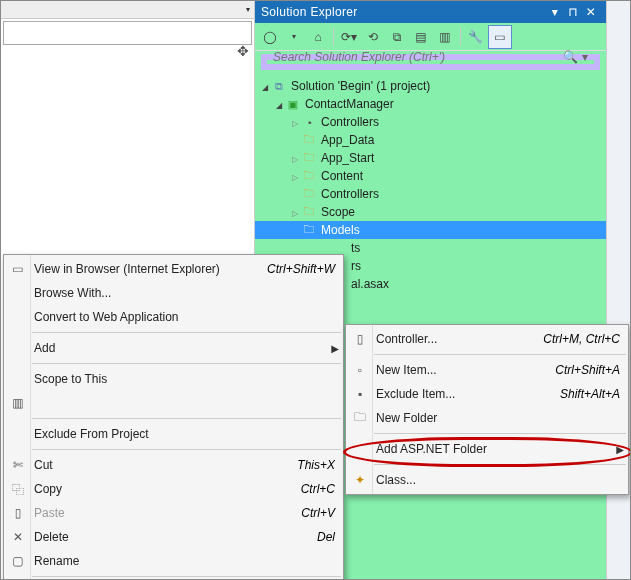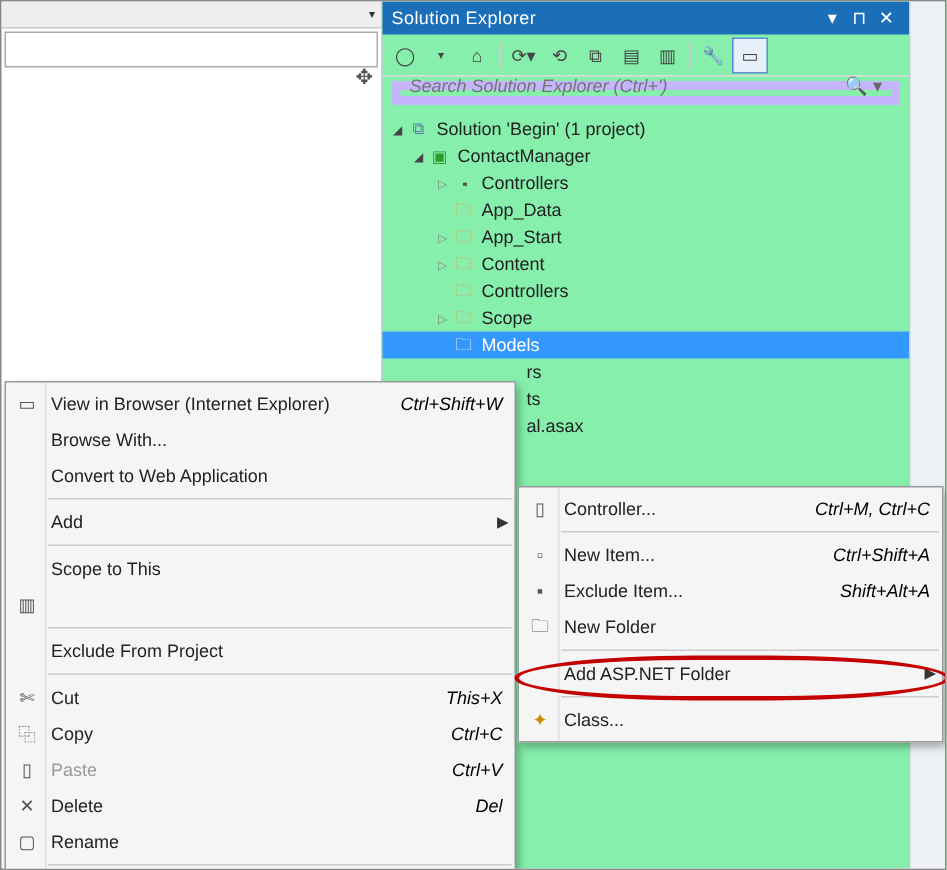--- a/index.html
+++ b/index.html
@@ -134,24 +134,24 @@
     <div class="row" style="padding-left:34px">
         <span class="tw closed"></span>
         <span class="ic folder-ic"></span>
         <span>Scope</span>
       </div>
     <div class="row sel" style="padding-left:46px">
         <span class="ic folder-ic" style="color:#fff"></span>
         <span>Models</span>
       </div>
     <div class="row" style="padding-left:96px">
+        <span>ts</span>
+      </div>
+    <div class="row" style="padding-left:96px">
         <span>rs</span>
-      </div>
-    <div class="row" style="padding-left:96px">
-        <span>ts</span>
       </div>
     <div class="row" style="padding-left:96px">
         <span>al.asax</span>
       </div>
   </div>
 </div>
 
 <div class="dock-tabs"></div>
 
 <div class="ctx ctx1">

